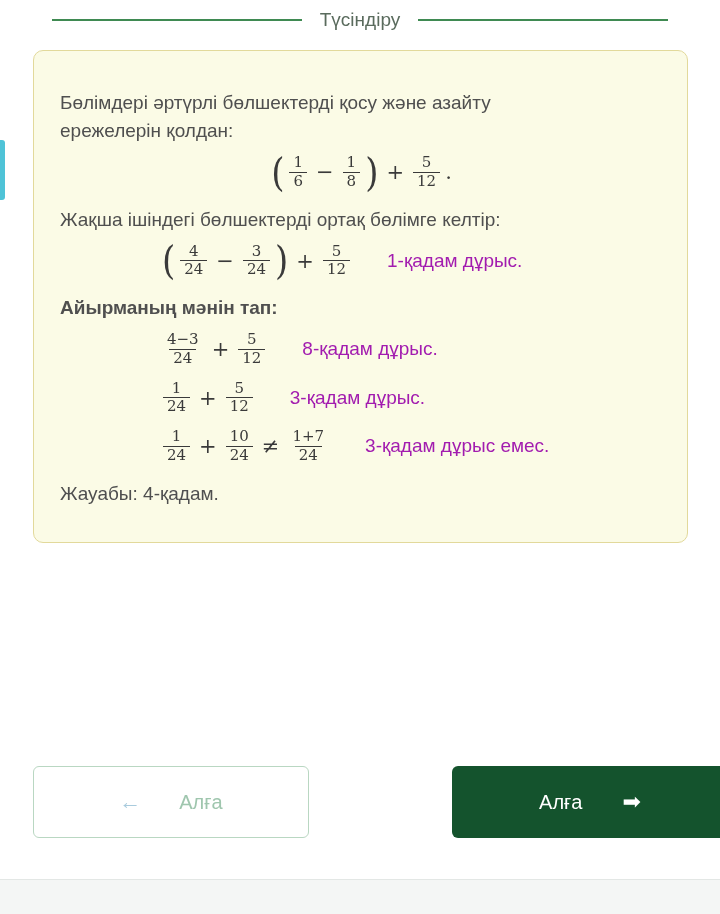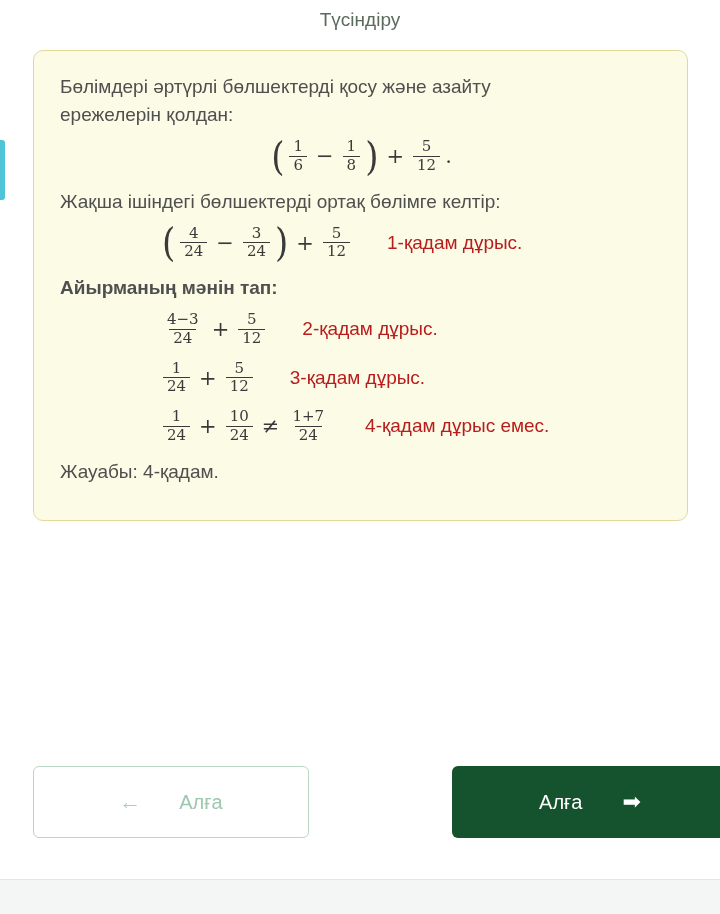--- a/index.html
+++ b/index.html
@@ -17,21 +17,20 @@
   }
 
   
   .header {
     display: flex;
     align-items: center;
     justify-content: center;
     padding: 6px 30px 0 30px;
     height: 34px;
     box-sizing: border-box;
-    flex-direction: column;
   }
   .header .rule {
     flex: 1 1 auto;
     height: 2px;
     background: #3f8a52;
   }
   .header .rule.left { margin-right: 18px; max-width: 250px; }
   .header .rule.right { margin-left: 18px; max-width: 250px; }
   .header .title {
     font-size: 19px;
@@ -60,42 +59,42 @@
     box-sizing: border-box;
     background: #fbfbe6;
     border: 1px solid #e2d99b;
     border-radius: 10px;
     padding: 22px 26px 26px 26px;
   }
   .para {
     font-size: 19px;
     line-height: 28px;
     color: #4f4f4f;
-    margin: 0 0 8px 0;
+    margin: 16px 0 8px 0;
   }
   .para.tight { margin-bottom: 4px; font-weight: bold; }
 
   
   .math-row {
     display: flex;
     align-items: center;
     justify-content: center;
     margin: 10px 0 14px 0;
     font-family: "DejaVu Serif", serif;
     font-size: 22px;
     color: #3a3a3a;
   }
   .math-row.left-ind {
     justify-content: flex-start;
     padding-left: 100px;
   }
   .math-row .note {
     font-family: "Liberation Sans", sans-serif;
     font-size: 19px;
-    color: #b91c1c;
+    color: #a21caf;
     margin-left: 34px;
     white-space: nowrap;
   }
 
   
   .frac {
     display: inline-flex;
     flex-direction: column;
     align-items: center;
     vertical-align: middle;
@@ -263,21 +262,21 @@
   <div class="math-row left-ind">
     <span class="frac">
       <span class="num">4−3</span>
       <span class="den">24</span>
     </span>
     <span class="op">+</span>
     <span class="frac">
       <span class="num">5</span>
       <span class="den">12</span>
     </span>
-    <span class="note">2-қадам дұрыс.</span>
+    <span class="note">8-қадам дұрыс.</span>
   </div>
 
   <div class="math-row left-ind">
     <span class="frac">
       <span class="num">1</span>
       <span class="den">24</span>
     </span>
     <span class="op">+</span>
     <span class="frac">
       <span class="num">5</span>
@@ -295,21 +294,21 @@
     <span class="op">+</span>
     <span class="frac">
       <span class="num">10</span>
       <span class="den">24</span>
     </span>
     <span class="op">≠</span>
     <span class="frac">
       <span class="num">1+7</span>
       <span class="den">24</span>
     </span>
-    <span class="note">4-қадам дұрыс емес.</span>
+    <span class="note">3-қадам дұрыс емес.</span>
   </div>
 
   <p class="para">Жауабы: 4-қадам.</p>
 </div>
 
 <div class="footer">
   <div class="btn-back">
     <span class="arrow">←</span>
     <span class="label">Алға</span>
   </div>

